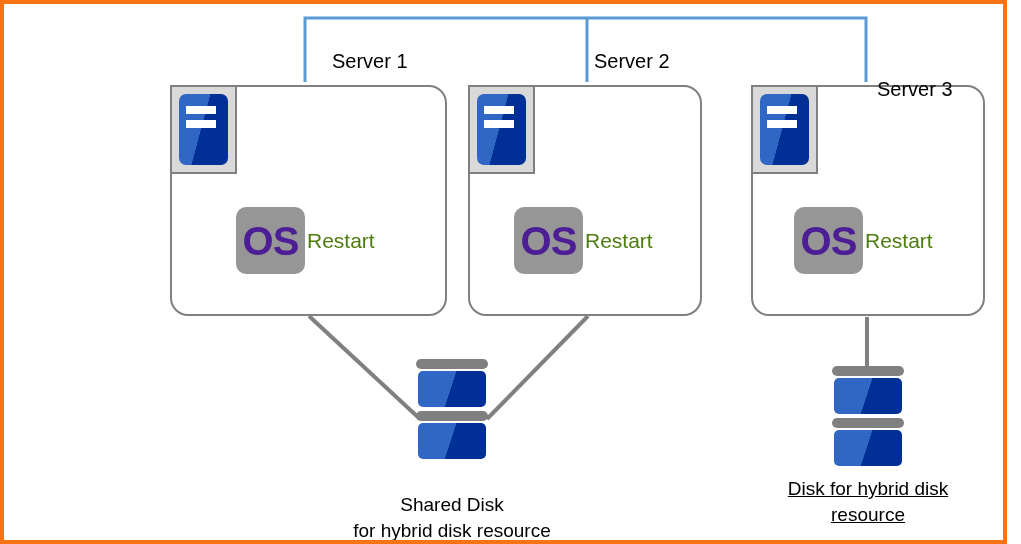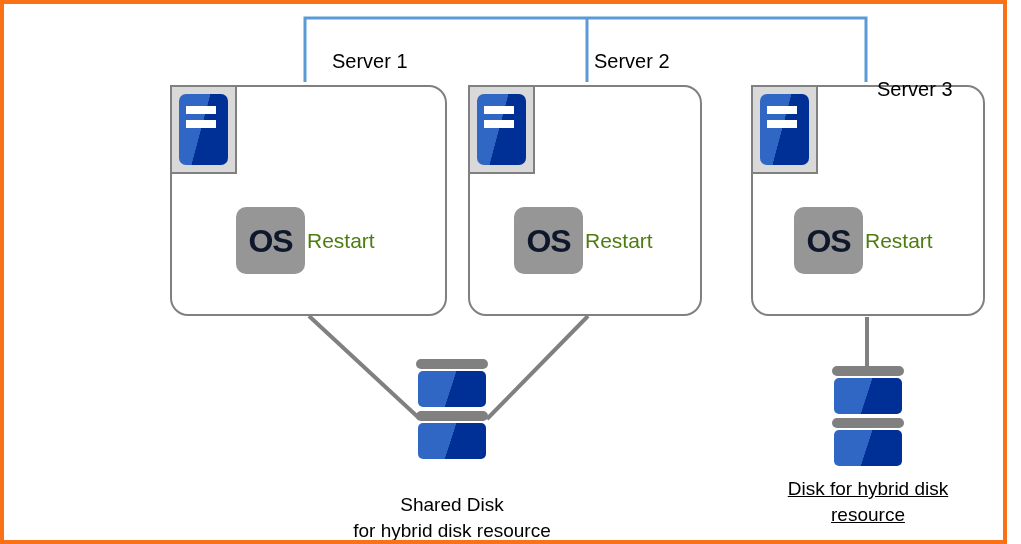--- a/index.html
+++ b/index.html
@@ -73,22 +73,22 @@
   .os-group { position: absolute; display: flex; align-items: center; }
   .os-badge {
     width: 69px;
     height: 67px;
     border-radius: 10px;
     background: #969696;
     display: flex;
     align-items: center;
     justify-content: center;
     font-weight: bold;
-    font-size: 32px;
-    color: #0f172a;
+    font-size: 40px;
+    color: #4c1d95;
     letter-spacing: -1px;
     line-height: 1;
     text-align: right;
   }
   .restart-text {
     margin-left: 2px;
     font-size: 21px;
     color: #4d7c0f;
     white-space: nowrap;
   }

